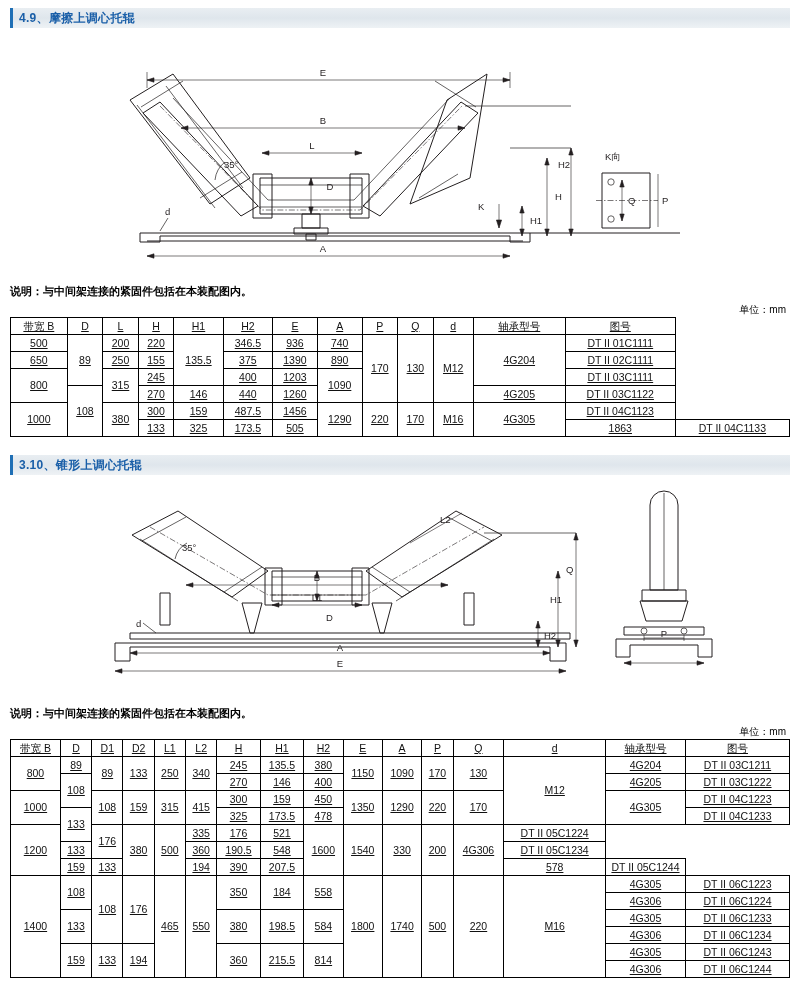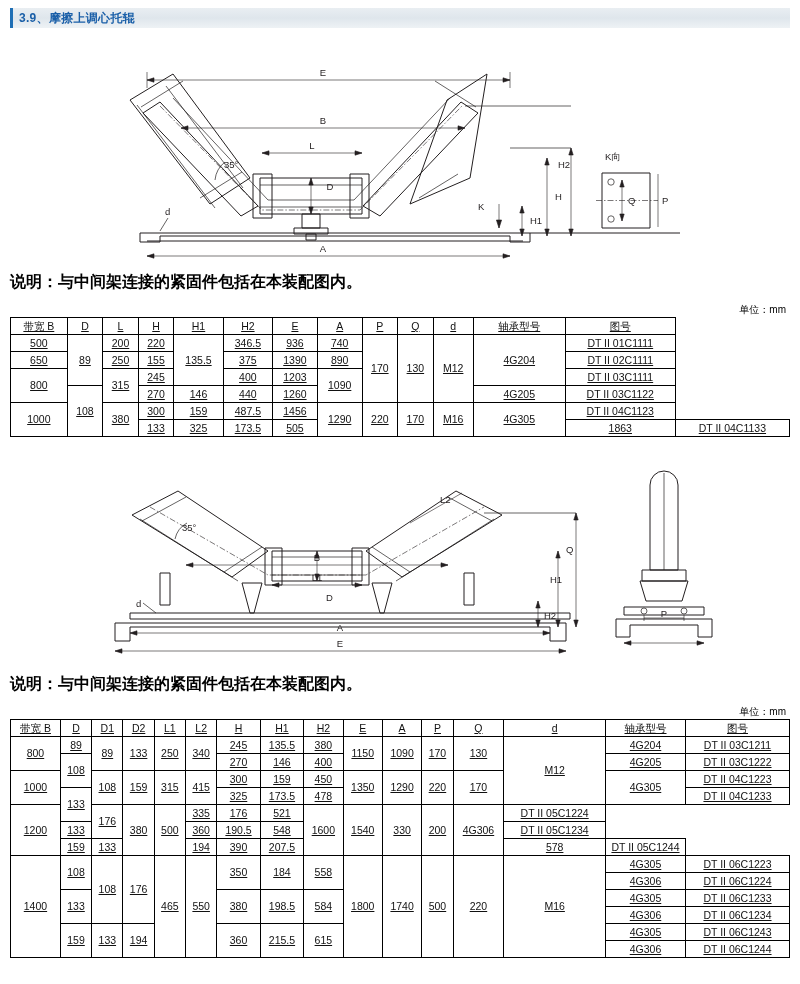--- a/index.html
+++ b/index.html
@@ -27,30 +27,30 @@
     padding-left: 6px;
   }
   .sec-head .t {
     color: #1a5fa8;
     font-weight: bold;
     font-size: 12px;
     letter-spacing: .3px;
   }
 
   .note {
-    font-size: 16px;
+    font-size: 11px;
     font-weight: bold;
     color: #000;
-    margin-top: 4px;
+    margin-top: 16px;
   }
   .unit {
     text-align: right;
     font-size: 10px;
     color: #000;
-    margin-top: 10px;
+    margin-top: 4px;
     padding-right: 4px;
   }
 
   
   table.spec {
     border-collapse: collapse;
     width: 100%;
     font-size: 10.5px;
     text-decoration: underline;
   }
@@ -77,21 +77,21 @@
   .lblv { font-family:"Liberation Sans", sans-serif; font-size:9.5px; fill:#231f20; }
 </style>
 </head>
 <body>
 
 <div class="page">
 
   <div style="position:absolute; left:10px; top:8px; width:780px;">
 
     <div class="sec-head">
-      <span class="t">3.9、摩擦上调心托辊</span>
+      <span class="t">4.9、摩擦上调心托辊</span>
     </div>
 
     <div class="fig">
       <svg width="780" height="240" viewBox="0 0 780 240">
 
         <g>
           <path class="blk" d="M120 72 L163 46 L240 150 L200 176 Z"></path>
           <path class="thin" d="M131 79 L173 53"></path>
           <path class="thin" d="M190 170 L232 144"></path>
           <path class="thin" d="M127 77 L205 180"></path>
@@ -269,20 +269,23 @@
           <td>505</td>
           <td>1863</td>
           <td>DT II 04C1133</td>
         </tr>
       </tbody>
     </table>
   </div>
 
   <div style="position:absolute; left:10px; top:455px; width:780px;">
 
+    <div class="sec-head">
+      <span class="t">3.10、锥形上调心托辊</span>
+    </div>
 
     <div class="fig">
       <svg width="780" height="215" viewBox="0 0 780 215">
 
         <g>
           <path class="blk" d="M122 60 L168 36 L258 96 L222 122 Z"></path>
           <path class="thin" d="M132 66 L176 42"></path>
           <path class="thin" d="M214 117 L252 92"></path>
           <path class="thin" d="M130 64 L228 126"></path>
         </g>
@@ -514,21 +517,21 @@
         <tr>
           <td>4G306</td>
           <td>DT II 06C1234</td>
         </tr>
         <tr>
           <td rowspan="2">159</td>
           <td rowspan="2">133</td>
           <td rowspan="2">194</td>
           <td rowspan="2">360</td>
           <td rowspan="2">215.5</td>
-          <td rowspan="2">615</td>
+          <td rowspan="2">814</td>
           <td>4G305</td>
           <td>DT II 06C1243</td>
         </tr>
         <tr>
           <td>4G306</td>
           <td>DT II 06C1244</td>
         </tr>
       </tbody>
     </table>
   </div>

